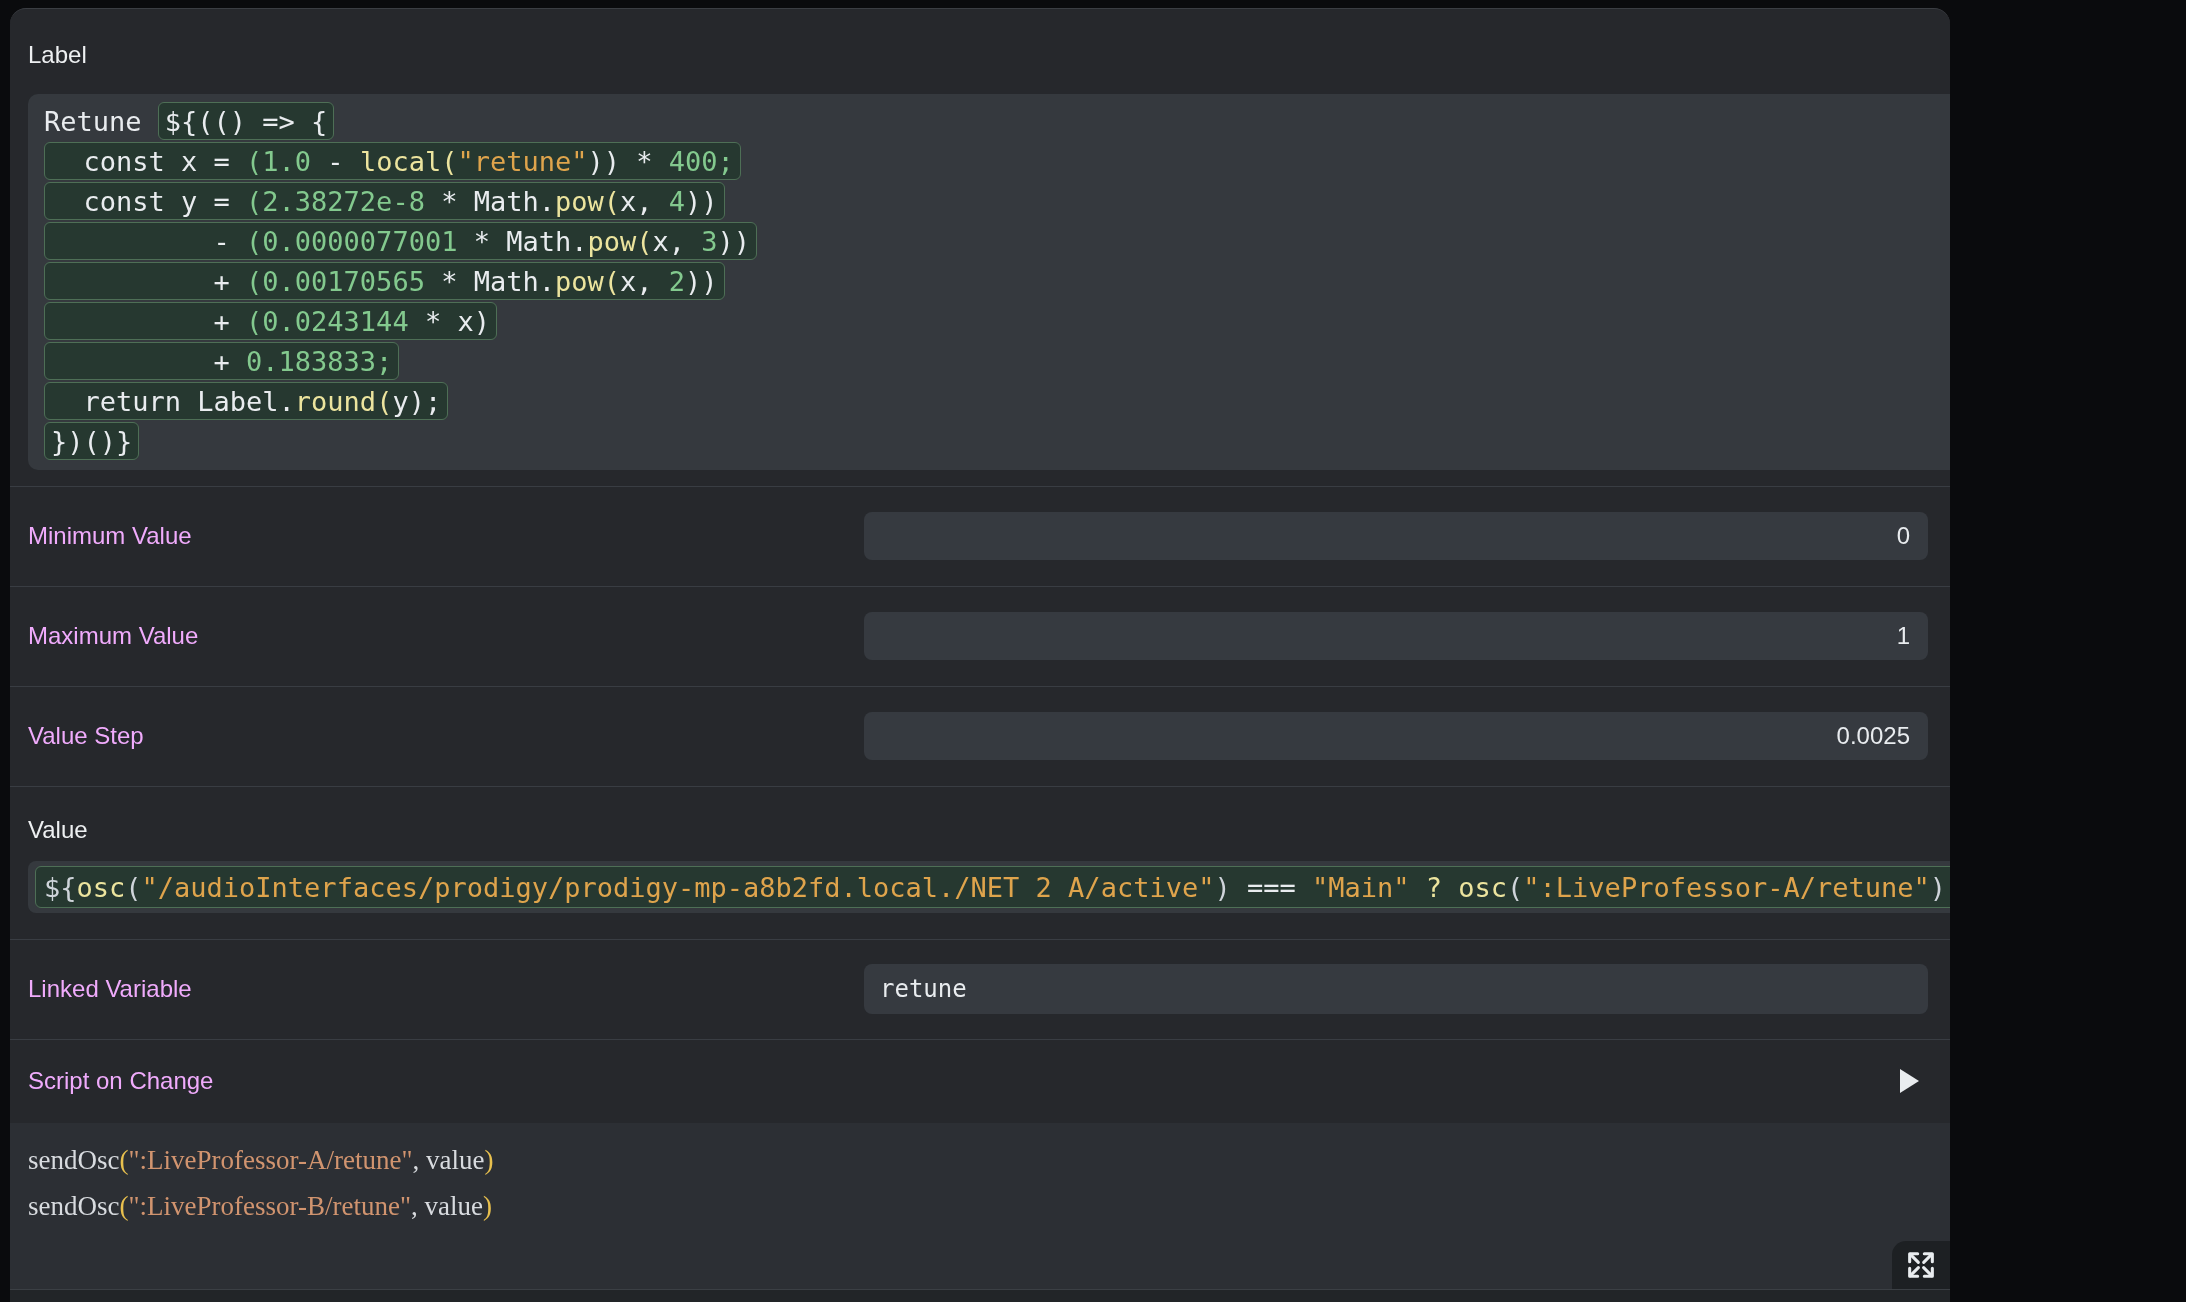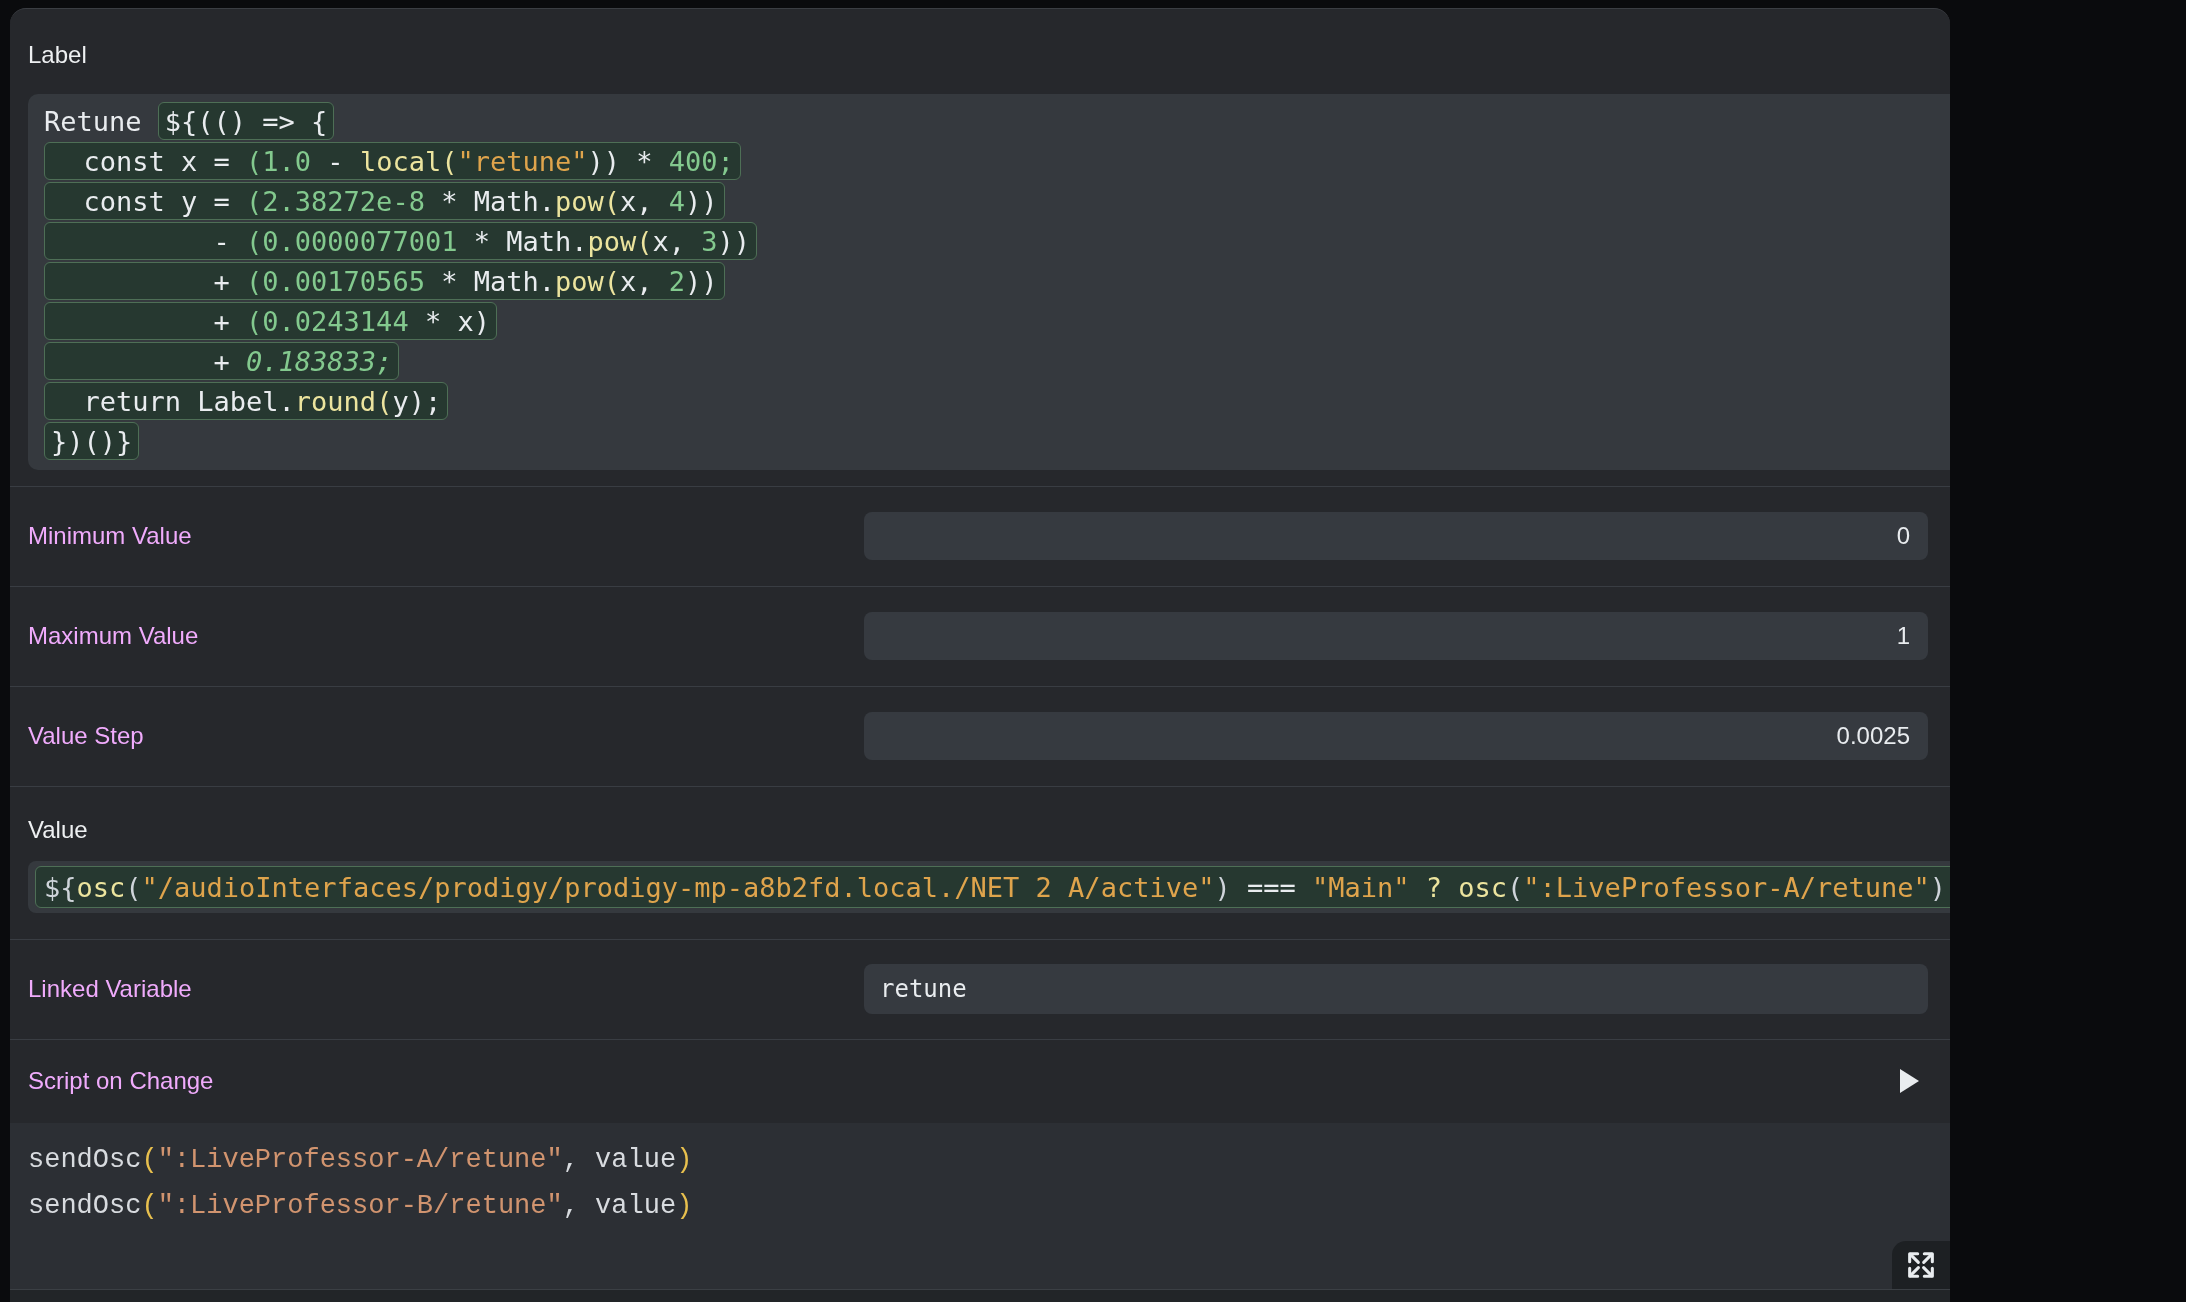--- a/index.html
+++ b/index.html
@@ -72,21 +72,21 @@
   .play-triangle {
     margin-left:auto; width:0; height:0;
     border-left:19px solid #e9ecef;
     border-top:12px solid transparent;
     border-bottom:12px solid transparent;
     margin-right:9px;
   }
   .script-block {
     position:absolute; left:0; right:0; top:1114px; height:166px;
     background:#2c2f34; padding:14px 0 0 18px; overflow:hidden;
-    font-family:Liberation Mono, monospace; font-size:27px;
+    font-family:Liberation Serif, serif; font-size:27px;
   }
   .script-line { height:46px; display:flex; align-items:center; }
   .script-line span { white-space:pre; }
 
   .footer-strip {
     position:absolute; left:0; right:0; top:1280px; height:14px;
     background:#222528; border-top:1px solid #3b3f44;
   }
   .expand-btn {
     position:absolute; right:0; top:1232px; width:58px; height:48px;
@@ -115,21 +115,21 @@
         <div class="code-line">
           <span class="hl-box"><span style="color: rgb(233, 236, 239);">          - </span><span style="color: rgb(131, 201, 142);">(0.0000077001</span><span style="color: rgb(233, 236, 239);"> * Math.</span><span style="color: rgb(236, 228, 158);">pow</span><span style="color: rgb(236, 228, 158);">(</span><span style="color: rgb(233, 236, 239);">x, </span><span style="color: rgb(131, 201, 142);">3</span><span style="color: rgb(233, 236, 239);">))</span></span>
         </div>
         <div class="code-line">
           <span class="hl-box"><span style="color: rgb(233, 236, 239);">          + </span><span style="color: rgb(131, 201, 142);">(0.00170565</span><span style="color: rgb(233, 236, 239);"> * Math.</span><span style="color: rgb(236, 228, 158);">pow</span><span style="color: rgb(236, 228, 158);">(</span><span style="color: rgb(233, 236, 239);">x, </span><span style="color: rgb(131, 201, 142);">2</span><span style="color: rgb(233, 236, 239);">))</span></span>
         </div>
         <div class="code-line">
           <span class="hl-box"><span style="color: rgb(233, 236, 239);">          + </span><span style="color: rgb(131, 201, 142);">(0.0243144</span><span style="color: rgb(233, 236, 239);"> * x</span><span style="color: rgb(233, 236, 239);">)</span></span>
         </div>
         <div class="code-line">
-          <span class="hl-box"><span style="color: rgb(233, 236, 239);">          + </span><span style="color: rgb(131, 201, 142); font-style: italic;">0.183833;</span></span>
+          <span class="hl-box"><span style="color: rgb(233, 236, 239);">          + </span><span style="color: rgb(131, 201, 142);">0.183833;</span></span>
         </div>
         <div class="code-line">
           <span class="hl-box"><span style="color: rgb(233, 236, 239);">  return Label.</span><span style="color: rgb(236, 228, 158);">round</span><span style="color: rgb(236, 228, 158);">(</span><span style="color: rgb(233, 236, 239);">y);</span></span>
         </div>
         <div class="code-line">
           <span class="hl-box"><span style="color: rgb(233, 236, 239);">})()}</span></span>
         </div>
       </div>
 
     <div class="divider" style="top:477px;"></div>

